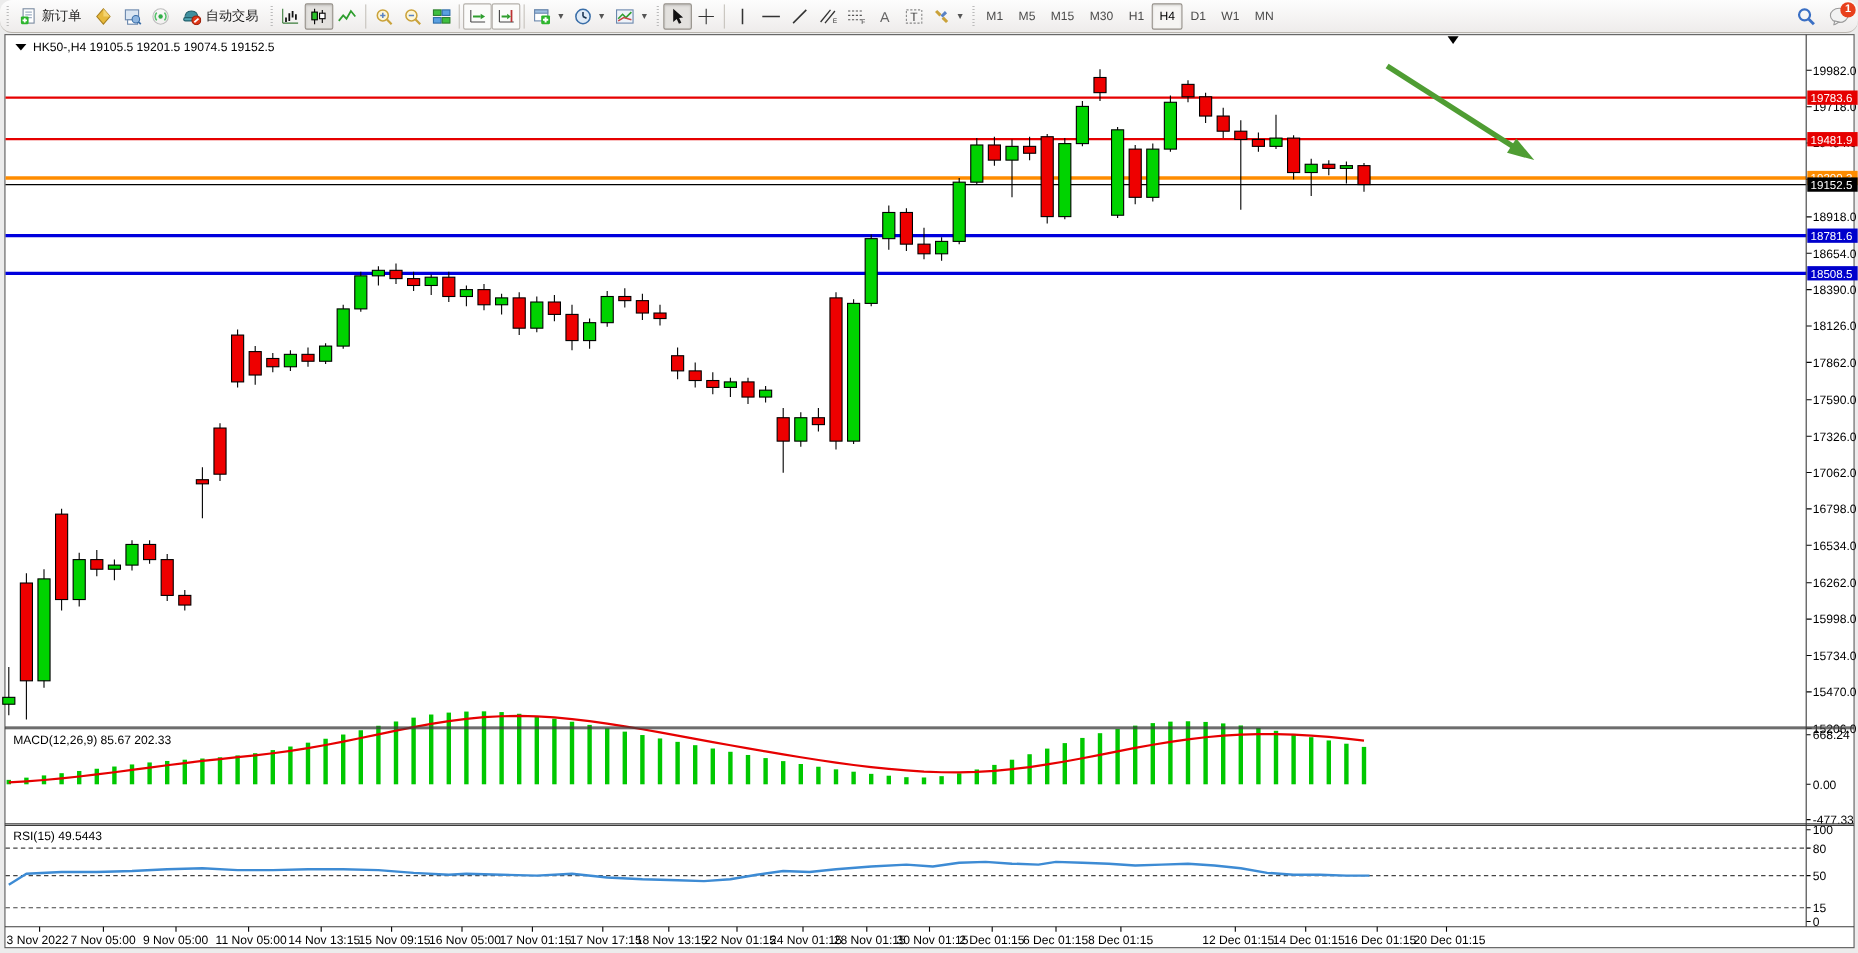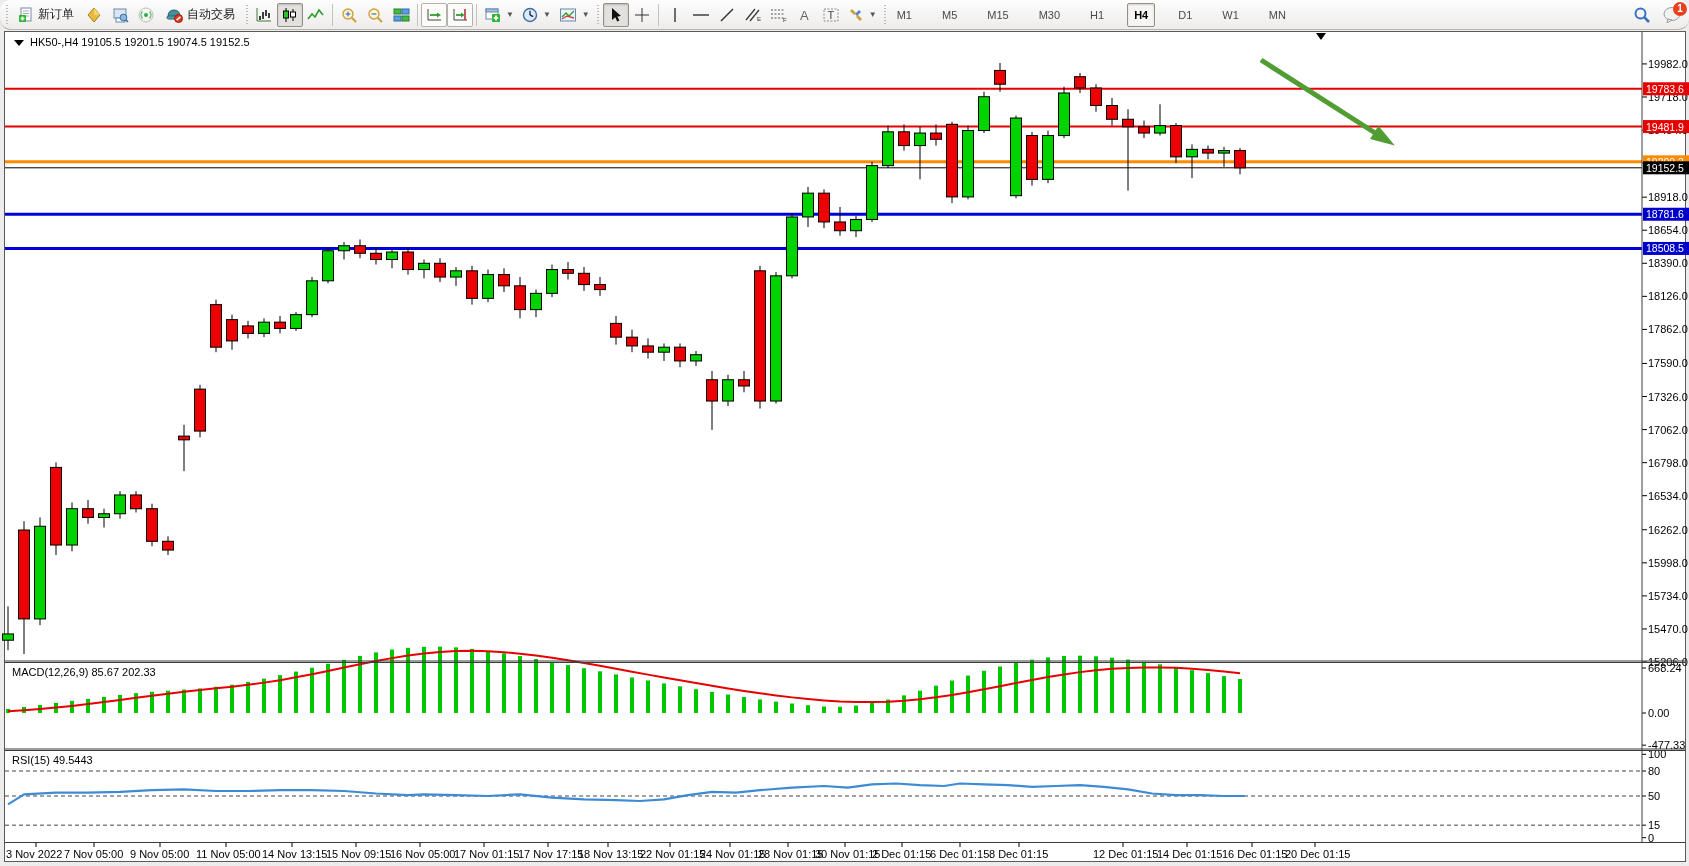--- a/index.html
+++ b/index.html
@@ -8,24 +8,24 @@
   .toolbar{height:30px;display:flex;align-items:center;background:linear-gradient(#fdfdfd,#eeeceb);
     border-bottom:1px solid #b9b5ae;padding-left:2px;box-sizing:border-box;border-radius:11px;}
   .grip{width:5px;height:20px;margin:0 2px;background:repeating-linear-gradient(#bbb 0 1px,transparent 1px 3px);background-size:2px 100%;background-repeat:no-repeat;background-position:center;}
   .tb-sep{width:1px;height:22px;background:#c6c2bc;margin:0 3px;}
   .tb-btn{height:24px;min-width:26px;padding:0 3px;display:inline-flex;align-items:center;justify-content:center;gap:4px;
     border:1px solid transparent;border-radius:2px;background:transparent;font-size:12px;color:#222;cursor:default;}
   .tb-btn.labeled{padding:0 6px;}
   .tb-btn.bordered{border-color:#b4b0aa;background:#fbfbfa;}
   .tb-btn.pressed{border-color:#948f88;background:#e3e1de;box-shadow:inset 0 1px 2px rgba(0,0,0,.18);}
   .tb-btn .caret{font-size:8px;color:#555;margin-left:1px;}
-  .tf-wrap{display:flex;align-items:center;gap:16px;}
+  .tf-wrap{display:flex;align-items:center;}
   .tf-btn{height:22px;padding:0 6px;display:inline-flex;align-items:center;border:1px solid transparent;border-radius:2px;
     font-size:11px;color:#4a4a4a;cursor:default;}
-  .tf-btn.active{border-color:#948f88;background:#f6f5f3;box-shadow:inset 0 1px 2px rgba(0,0,0,.15);color:#000;font-weight:bold;}
+  .tf-btn.active{border-color:#948f88;background:#f6f5f3;box-shadow:inset 0 1px 2px rgba(0,0,0,.15);color:#000;}
   .tb-right{margin-left:auto;display:flex;align-items:center;margin-right:6px;gap:6px;}
   .chat-wrap{position:relative;width:22px;height:22px;display:flex;align-items:center;justify-content:center;}
   .badge{position:absolute;top:-2px;right:-4px;background:#e8401c;color:#fff;border-radius:50%;width:14px;height:14px;
     font-size:10px;display:flex;align-items:center;justify-content:center;font-weight:bold;}
   svg.ic{display:block;}
   
   #chart{display:block;background:#ececec;}
 </style>
 </head>
 <body>

